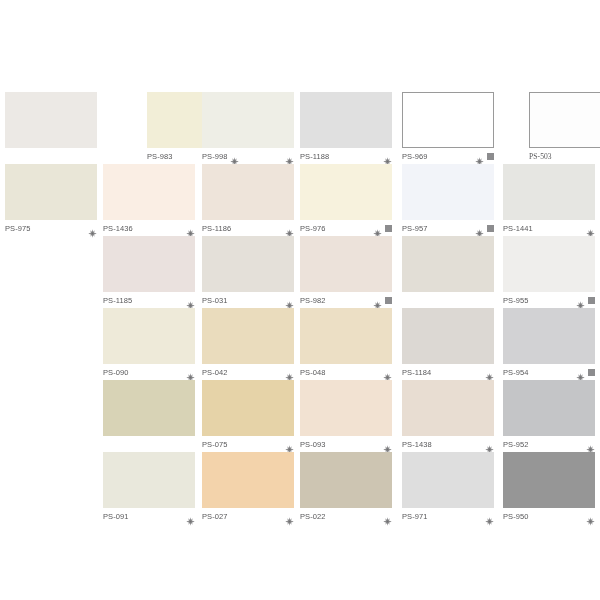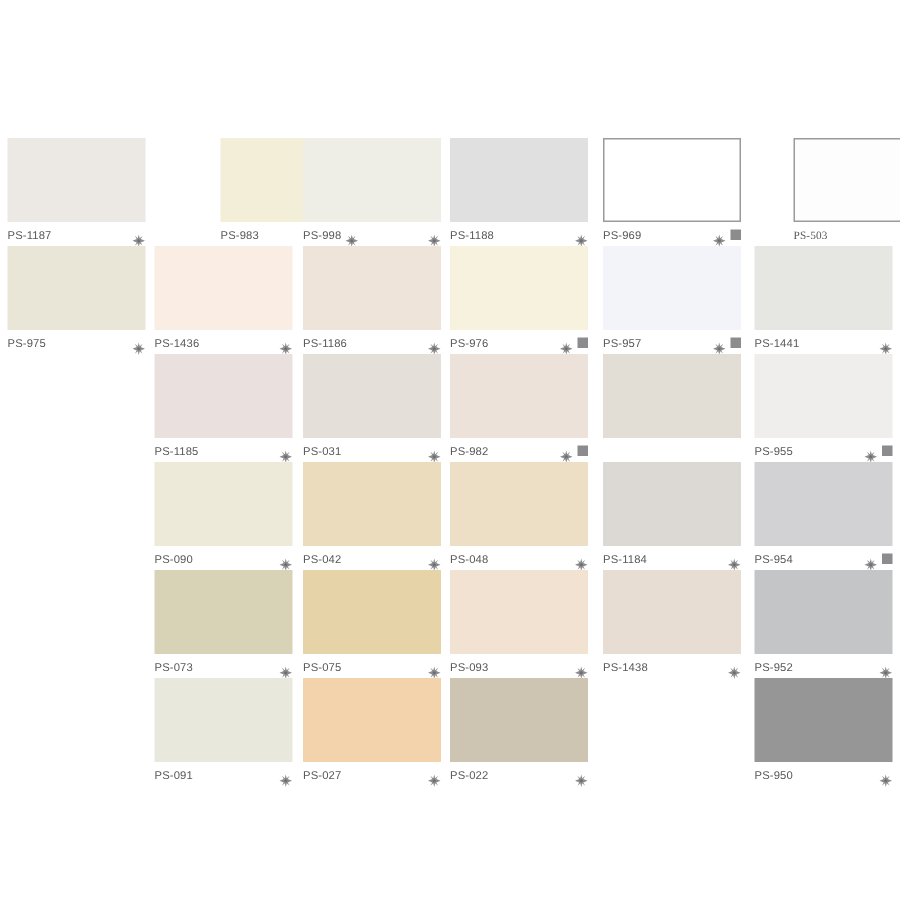--- a/index.html
+++ b/index.html
@@ -65,27 +65,20 @@
   .has-badge .star-icon {
     right: 10px;
   }
 </style>
 </head>
 <body>
 
 <div id="palette-grid">
     <div class="swatch-cell" style="left: 5px; top: 92px;">
       <div class="swatch-chip" style="background: rgb(236, 233, 229);"></div>
-      <div class="swatch-meta">
-        <span class="swatch-code">PS-1187</span>
-        <span class="star-icon"><svg viewBox="0 0 16 16" width="9" height="9" aria-hidden="true">
-            <path d="M8 0.6 L9.15 5.0 L12.6 2.2 L10.4 6.0 L15.4 8 L10.4 10.0 L12.6 13.8 L9.15 11.0 L8 15.4 L6.85 11.0 L3.4 13.8 L5.6 10.0 L0.6 8 L5.6 6.0 L3.4 2.2 L6.85 5.0 Z" fill="#8c8c8e"></path>
-            <circle cx="8" cy="8" r="1.9" fill="#6f6f71"></circle>
-          </svg></span>
-      </div>
     </div>
     <div class="swatch-cell" style="left: 103px; top: 92px; margin-left: 44px;">
       <div class="swatch-chip" style="background: rgb(242, 238, 215);"></div>
       <div class="swatch-meta">
         <span class="swatch-code">PS-983</span>
         <span class="star-icon"><svg viewBox="0 0 16 16" width="9" height="9" aria-hidden="true">
             <path d="M8 0.6 L9.15 5.0 L12.6 2.2 L10.4 6.0 L15.4 8 L10.4 10.0 L12.6 13.8 L9.15 11.0 L8 15.4 L6.85 11.0 L3.4 13.8 L5.6 10.0 L0.6 8 L5.6 6.0 L3.4 2.2 L6.85 5.0 Z" fill="#8c8c8e"></path>
             <circle cx="8" cy="8" r="1.9" fill="#6f6f71"></circle>
           </svg></span>
       </div>
@@ -284,27 +277,20 @@
         <span class="swatch-code">PS-954</span>
         <span class="star-icon"><svg viewBox="0 0 16 16" width="9" height="9" aria-hidden="true">
             <path d="M8 0.6 L9.15 5.0 L12.6 2.2 L10.4 6.0 L15.4 8 L10.4 10.0 L12.6 13.8 L9.15 11.0 L8 15.4 L6.85 11.0 L3.4 13.8 L5.6 10.0 L0.6 8 L5.6 6.0 L3.4 2.2 L6.85 5.0 Z" fill="#8c8c8e"></path>
             <circle cx="8" cy="8" r="1.9" fill="#6f6f71"></circle>
           </svg></span>
         <span class="square-badge"></span>
       </div>
     </div>
     <div class="swatch-cell" style="left: 103px; top: 380px;">
       <div class="swatch-chip" style="background: rgb(216, 211, 182);"></div>
-      <div class="swatch-meta">
-        <span class="swatch-code">PS-073</span>
-        <span class="star-icon"><svg viewBox="0 0 16 16" width="9" height="9" aria-hidden="true">
-            <path d="M8 0.6 L9.15 5.0 L12.6 2.2 L10.4 6.0 L15.4 8 L10.4 10.0 L12.6 13.8 L9.15 11.0 L8 15.4 L6.85 11.0 L3.4 13.8 L5.6 10.0 L0.6 8 L5.6 6.0 L3.4 2.2 L6.85 5.0 Z" fill="#8c8c8e"></path>
-            <circle cx="8" cy="8" r="1.9" fill="#6f6f71"></circle>
-          </svg></span>
-      </div>
     </div>
     <div class="swatch-cell" style="left: 202px; top: 380px;">
       <div class="swatch-chip" style="background: rgb(230, 211, 168);"></div>
       <div class="swatch-meta">
         <span class="swatch-code">PS-075</span>
         <span class="star-icon"><svg viewBox="0 0 16 16" width="9" height="9" aria-hidden="true">
             <path d="M8 0.6 L9.15 5.0 L12.6 2.2 L10.4 6.0 L15.4 8 L10.4 10.0 L12.6 13.8 L9.15 11.0 L8 15.4 L6.85 11.0 L3.4 13.8 L5.6 10.0 L0.6 8 L5.6 6.0 L3.4 2.2 L6.85 5.0 Z" fill="#8c8c8e"></path>
             <circle cx="8" cy="8" r="1.9" fill="#6f6f71"></circle>
           </svg></span>
       </div>
@@ -356,20 +342,30 @@
         <span class="star-icon"><svg viewBox="0 0 16 16" width="9" height="9" aria-hidden="true">
             <path d="M8 0.6 L9.15 5.0 L12.6 2.2 L10.4 6.0 L15.4 8 L10.4 10.0 L12.6 13.8 L9.15 11.0 L8 15.4 L6.85 11.0 L3.4 13.8 L5.6 10.0 L0.6 8 L5.6 6.0 L3.4 2.2 L6.85 5.0 Z" fill="#8c8c8e"></path>
             <circle cx="8" cy="8" r="1.9" fill="#6f6f71"></circle>
           </svg></span>
       </div>
     </div>
     <div class="swatch-cell" style="left: 300px; top: 452px;">
       <div class="swatch-chip" style="background: rgb(205, 197, 178);"></div>
       <div class="swatch-meta">
         <span class="swatch-code">PS-022</span>
+        <span class="star-icon"><svg viewBox="0 0 16 16" width="9" height="9" aria-hidden="true">
+            <path d="M8 0.6 L9.15 5.0 L12.6 2.2 L10.4 6.0 L15.4 8 L10.4 10.0 L12.6 13.8 L9.15 11.0 L8 15.4 L6.85 11.0 L3.4 13.8 L5.6 10.0 L0.6 8 L5.6 6.0 L3.4 2.2 L6.85 5.0 Z" fill="#8c8c8e"></path>
+            <circle cx="8" cy="8" r="1.9" fill="#6f6f71"></circle>
+          </svg></span>
+      </div>
+    </div>
+    <div class="swatch-cell" style="left: 402px; top: 452px;">
+      <div class="swatch-chip" style="background: rgb(222, 222, 222);"></div>
+      <div class="swatch-meta">
+        <span class="swatch-code">PS-971</span>
         <span class="star-icon"><svg viewBox="0 0 16 16" width="9" height="9" aria-hidden="true">
             <path d="M8 0.6 L9.15 5.0 L12.6 2.2 L10.4 6.0 L15.4 8 L10.4 10.0 L12.6 13.8 L9.15 11.0 L8 15.4 L6.85 11.0 L3.4 13.8 L5.6 10.0 L0.6 8 L5.6 6.0 L3.4 2.2 L6.85 5.0 Z" fill="#8c8c8e"></path>
             <circle cx="8" cy="8" r="1.9" fill="#6f6f71"></circle>
           </svg></span>
       </div>
     </div>
     <div class="swatch-cell" style="left: 503px; top: 452px;">
       <div class="swatch-chip" style="background: rgb(150, 150, 150);"></div>
       <div class="swatch-meta">
         <span class="swatch-code">PS-950</span>

